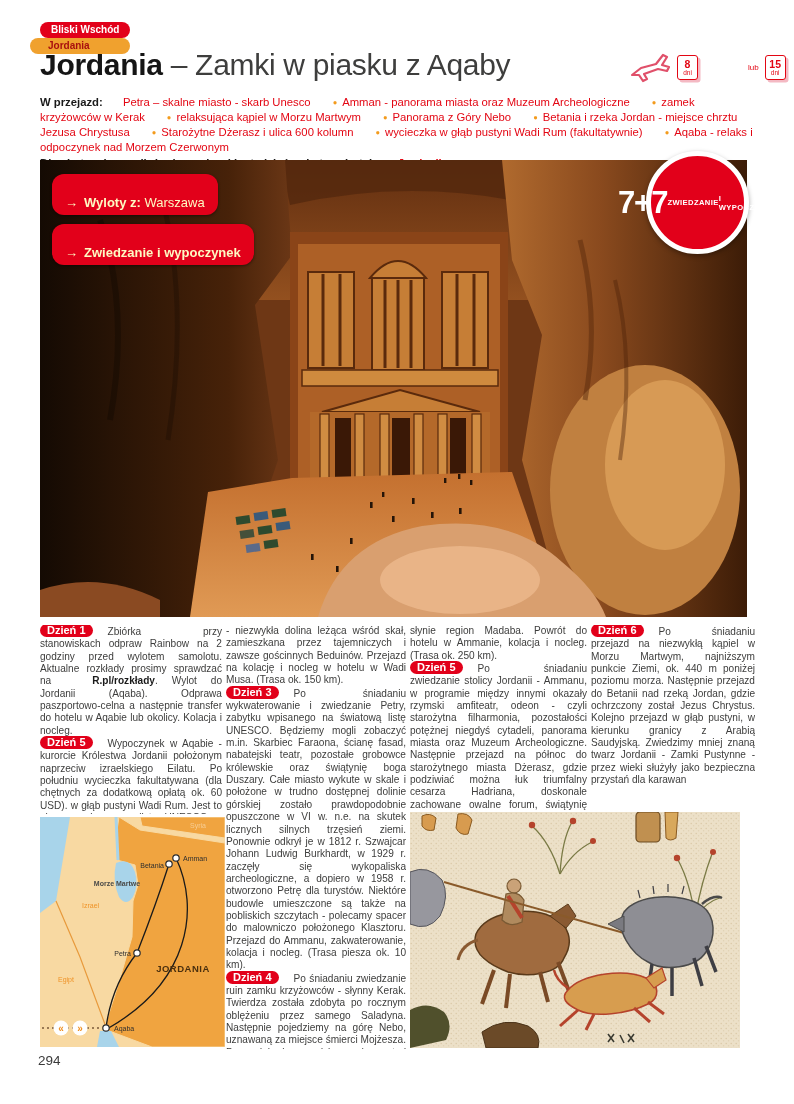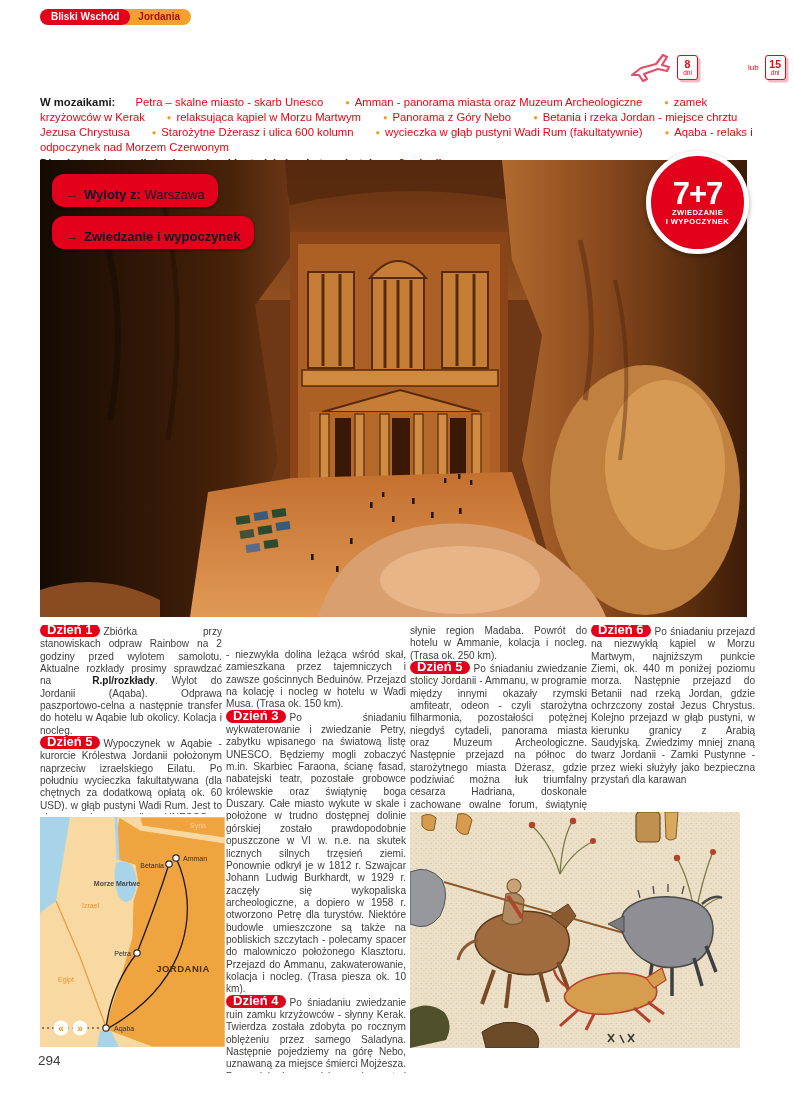--- a/index.html
+++ b/index.html
@@ -1,20 +1,20 @@
 <!DOCTYPE html>
 <html lang="pl"><head>
 <meta charset="utf-8">
 <style>
   * { margin:0; padding:0; box-sizing:border-box; }
   body { background:#777; font-family:"Liberation Sans", sans-serif; }
   .page { position:relative; width:794px; height:1104px; background:#ffffff; margin:0 auto; overflow:hidden; }
 
   
-  .tags { position:absolute; left:40px; top:9px; display:flex; }
+  .tags { position:absolute; left:40px; top:22px; display:flex;flex-direction:column; }
   .tag { font-size:10px; font-weight:bold; padding:2px 11px 3px; border-radius:9px; white-space:nowrap; }
   .tag-region { background:#e2001a; color:#fff; position:relative; z-index:2; }
   .tag-country { background:#f0a12e; color:#a8100f; margin-left:-10px; padding-left:18px; z-index:1; }
 
   .title { position:absolute; left:40px; top:48px; font-size:30px; letter-spacing:-0.3px; }
   .title .t-main { font-weight:bold; color:#151515; }
   .title .t-sub  { font-weight:normal; color:#3e3e3d; }
 
   .duration { position:absolute; left:630px; top:50px; display:flex; align-items:center; gap:5px; }
   .cal { width:21px; height:25px; background:#fff; border:1.6px solid #e30613; border-radius:3px;
@@ -28,37 +28,37 @@
   .pitem { color:#e30613;margin-left:17px; }
   .pitem + .pitem::before { content:"●"; color:#f39b1d; font-size:7.5px; vertical-align:1.5px; margin:0 5px; }
   .ext { margin-top:1px; font-weight:bold; color:#1a1a1a; }
   .ext .extval { color:#e30613; font-weight:bold; }
 
   
   .photo { position:absolute; left:40px; top:160px; width:707px; height:457px; overflow:hidden; background:#6e3715; }
   .photo svg { display:block; width:100%; height:100%; }
 
   .ribbons { position:absolute; left:52px; top:174px; display:flex; flex-direction:column; align-items:flex-start; gap:9px; }
-  .ribbon { background:#e2001a; color:#0f172a; font-size:13px; border-radius:12px; padding:13px 13px 5px;
+  .ribbon { background:#e2001a; color:#fef9c3; font-size:13px; border-radius:12px; padding:21px 13px 5px;
             white-space:nowrap; box-shadow:0 1px 3px rgba(0,0,0,.45); }
   .ribbon .arr { font-weight:bold; margin-right:6px; }
   .ribbon .rb { font-weight:bold; }
   .ribbon .rt { font-weight:normal; }
 
   .badge77 { position:absolute; left:646px; top:151px; width:103px; height:103px; border-radius:50%;
              background:#e2001a; border:5px solid #fff; box-shadow:0 2px 5px rgba(0,0,0,.35);
-             display:flex; flex-direction:column; align-items:center; justify-content:center; color:#fff; }
+             display:flex; flex-direction:row; align-items:center; justify-content:center; color:#fff; }
   .badge77 .b-top { font-size:31px; font-weight:bold; line-height:29px; letter-spacing:-1px; }
   .badge77 .b-l { font-size:7.6px; font-weight:bold; letter-spacing:.4px; line-height:9px; }
 
   
   .col { position:absolute; font-size:10.1px; line-height:12.35px; color:#3d3d3c; text-align:justify; overflow:hidden; }
   .col p { margin:0; }
-  .daypill { display:inline-block; background:#e2001a; color:#fff; font-weight:bold; font-size:13px;
-             line-height:10px; padding:1px 7px 2px; border-radius:8px; margin-right:4px; position:relative; top:-1px; white-space:nowrap; }
+  .daypill { display:inline-block; background:#e2001a; color:#fff; font-weight:bold; font-size:11px;
+             line-height:10px; padding:1px 7px 2px; border-radius:8px; margin-right:15px; position:relative; top:-1px; white-space:nowrap; }
   .inlineb { font-weight:bold; color:#1a1a1a;padding-left:27px; }
 
   
   .map { position:absolute; left:40px; top:817px; width:185px; height:230px; }
   .map svg { display:block; width:100%; height:100%; }
 
   .pagenum { position:absolute; left:38px; top:1053px; font-size:13.5px; color:#3a3a3a; }
 
   
   .mosaic { position:absolute; left:410px; top:812px; width:330px; height:236px; overflow:hidden; }
@@ -67,38 +67,42 @@
 </head>
 <body>
 
 <div class="page">
 
   <div class="tags">
     <span class="tag tag-region">Bliski Wschód</span>
     <span class="tag tag-country">Jordania</span>
   </div>
 
+  <div class="title">
+    <span class="t-main">Jordania</span>
+    <span class="t-sub">– Zamki w piasku z Aqaby</span>
+  </div>
 
   <div class="duration">
     <svg width="42" height="34" viewBox="0 0 42 34">
       <path d="M2 25 L11 18 L26 14 L33 5 L37 7 L32 15 L39 17 L37 21 L28 19 L14 24 L17 29 L13 31 L9 25 Z" fill="none" stroke="#e0506a" stroke-width="2.2" stroke-linejoin="round"></path>
     </svg>
     <span class="cal">
       <span class="num">8</span>
       <span class="unit">dni</span>
     </span>
     <span class="lub">lub</span>
     <span class="cal">
       <span class="num">15</span>
       <span class="unit">dni</span>
     </span>
   </div>
 
   <div class="program">
-    <span class="plabel">W mozaikami:</span>
+    <span class="plabel">W przejazd:</span>
     <span class="pitem">Petra – skalne miasto - skarb Unesco</span><span class="pitem">Amman - panorama miasta oraz Muzeum Archeologiczne</span><span class="pitem">zamek krzyżowców w Kerak</span><span class="pitem">relaksująca kąpiel w Morzu Martwym</span><span class="pitem">Panorama z Góry Nebo</span><span class="pitem">Betania i rzeka Jordan - miejsce chrztu Jezusa Chrystusa</span><span class="pitem">Starożytne Dżerasz i ulica 600 kolumn</span><span class="pitem">wycieczka w głąb pustyni Wadi Rum (fakultatywnie)</span><span class="pitem">Aqaba - relaks i odpoczynek nad Morzem Czerwonym</span>
     <div class="ext">
       <span>Dla chętnych przedłużenie wycieczki o tydzień pobytu w hotelu w:</span>
       <span class="extval">Jordanii</span>
     </div>
   </div>
 
   <div class="photo">
     <svg viewBox="0 0 707 457" preserveAspectRatio="none">
       <defs>
@@ -212,21 +216,21 @@
     <div class="b-top">7+7</div>
     <div class="b-l">ZWIEDZANIE</div>
     <div class="b-l">I WYPOCZYNEK</div>
   </div>
 
   <div class="col" style="left:40px; top:625px; width:182px; height:189px;">
     <p><span class="daypill">Dzień 1</span><span>Zbiórka przy stanowiskach odpraw Rainbow na 2 godziny przed wylotem samolotu. Aktualne rozkłady prosimy sprawdzać na </span><span class="inlineb">R.pl/rozkłady</span><span>. Wylot do Jordanii (Aqaba). Odprawa paszportowo-celna a następnie transfer do hotelu w Aqabie lub okolicy. Kolacja i nocleg.</span></p>
     <p><span class="daypill">Dzień 5</span><span>Wypoczynek w Aqabie - kurorcie Królestwa Jordanii położonym naprzeciw izraelskiego Eilatu. Po południu wycieczka fakultatywana (dla chętnych za dodatkową opłatą ok. 60 USD). w głąb pustyni Wadi Rum. Jest to obszar wpisany na listę UNESCO w 2011 r., jedno z najpiękniejszych miejsc na Bliskim Wschodzie</span></p>
   </div>
 
-  <div class="col" style="left:226px; top:649px; width:180px; height:424px;">
+  <div class="col" style="left:226px; top:625px; width:180px; height:424px;">
     <p><span>- niezwykła dolina leżąca wśród skał, zamieszkana przez tajemniczych i zawsze gościnnych Beduinów. Przejazd na kolację i nocleg w hotelu w Wadi Musa. (Trasa ok. 150 km).</span></p>
     <p><span class="daypill">Dzień 3</span><span>Po śniadaniu wykwaterowanie i zwiedzanie Petry, zabytku wpisanego na światową listę UNESCO. Będziemy mogli zobaczyć m.in. Skarbiec Faraona, ścianę fasad, nabatejski teatr, pozostałe grobowce królewskie oraz świątynię boga Duszary. Całe miasto wykute w skale i położone w trudno dostępnej dolinie górskiej zostało prawdopodobnie opuszczone w VI w. n.e. na skutek licznych silnych trzęsień ziemi. Ponownie odkrył je w 1812 r. Szwajcar Johann Ludwig Burkhardt, w 1929 r. zaczęły się wykopaliska archeologiczne, a dopiero w 1958 r. otworzono Petrę dla turystów. Niektóre budowle umieszczone są także na pobliskich szczytach - polecamy spacer do malowniczo położonego Klasztoru. Przejazd do Ammanu, zakwaterowanie, kolacja i nocleg. (Trasa piesza ok. 10 km).</span></p>
     <p><span class="daypill">Dzień 4</span><span>Po śniadaniu zwiedzanie ruin zamku krzyżowców - słynny Kerak. Twierdza została zdobyta po rocznym oblężeniu przez samego Saladyna. Następnie pojedziemy na górę Nebo, uznawaną za miejsce śmierci Mojżesza. Przy dobrej pogodzie można stąd dojrzeć mury Jerozolimy. Wizyta w kościele Św. Jerzego gdzie zachowała się mozaika Ziemi Świętej z VI wieku. Odwiedzimy również warsztat gdzie zapoznamy się z techniką produkcji mozaik z czego</span></p>
   </div>
 
   <div class="col" style="left:410px; top:625px; width:177px; height:186px;">
     <p><span>słynie region Madaba. Powrót do hotelu w Ammanie, kolacja i nocleg. (Trasa ok. 250 km).</span></p>
     <p><span class="daypill">Dzień 5</span><span>Po śniadaniu zwiedzanie stolicy Jordanii - Ammanu, w programie między innymi okazały rzymski amfiteatr, odeon - czyli starożytna filharmonia, pozostałości potężnej niegdyś cytadeli, panorama miasta oraz Muzeum Archeologiczne. Następnie przejazd na północ do starożytnego miasta Dżerasz, gdzie podziwiać można łuk triumfalny cesarza Hadriana, doskonale zachowane owalne forum, świątynię Zeusa i świątynię Artemidy, monumentalne schody i propyleje oraz kościoły wczesnochrześcijańskie</span></p>
   </div>
 

